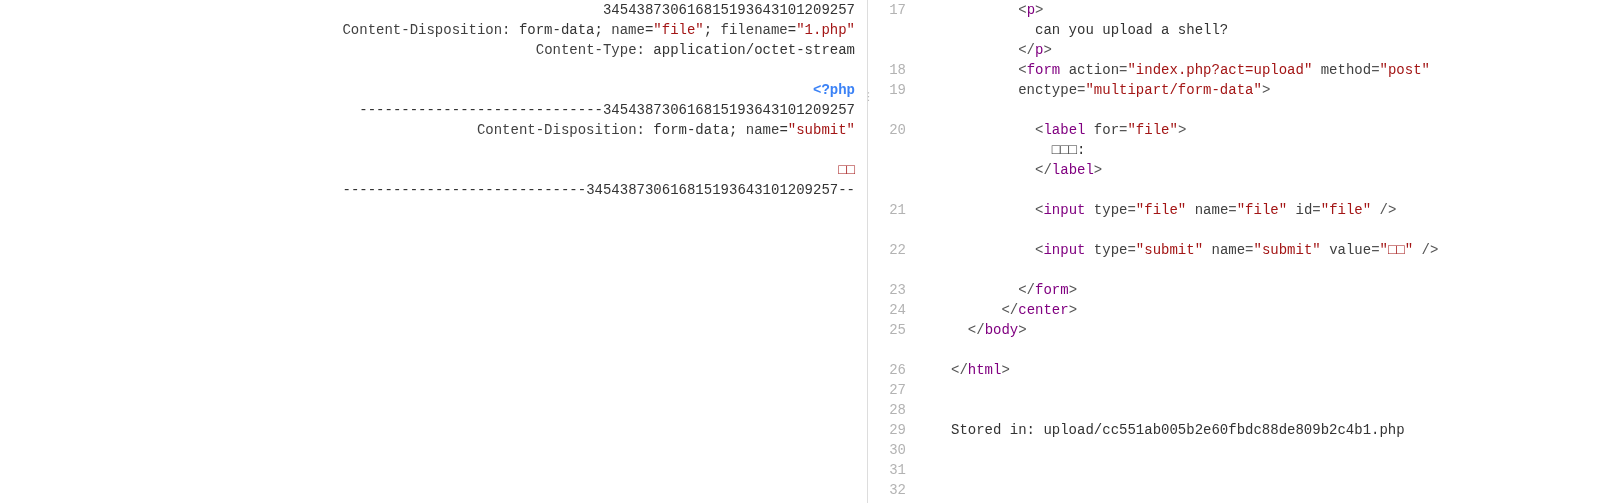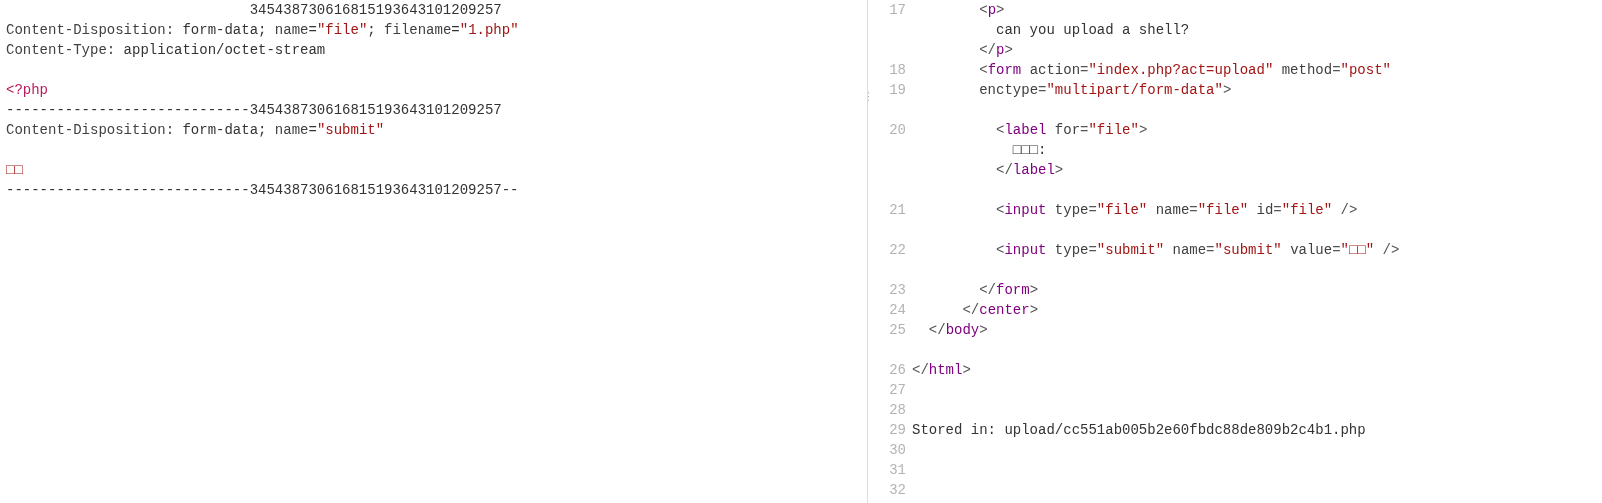--- a/index.html
+++ b/index.html
@@ -12,20 +12,21 @@
       display: flex;
       width: 1602px;
       height: 503px;
       overflow: hidden;
     }
     .pane-left {
       width: 861px;
       padding: 0 6px;
       overflow: hidden;
       white-space: pre;
+      text-align: right;
     }
     .divider {
       width: 13px;
       position: relative;
       display: flex;
       flex-direction: column;
       align-items: center;
     }
     .divider-line {
       width: 1px;
@@ -38,39 +39,40 @@
       top: 95px;
       left: 2px;
       color: #bbb;
       font-size: 11px;
       line-height: 5px;
     }
     .pane-right {
       flex: 1;
       display: flex;
       overflow: hidden;
+      gap: 39px;
     }
     .gutter {
       width: 38px;
       text-align: right;
       padding-right: 6px;
       color: #b3b3b3;
       user-select: none;
       white-space: pre;
     }
     .code {
       flex: 1;
       white-space: pre;
       overflow: hidden;
     }
     .tok-key   { color: #404040; }   
     .tok-str   { color: #a31515; }   
     .tok-tag   { color: #800080; }   
     .tok-punc  { color: #555; }
-    .tok-phpo  { color: #be185d; }
+    .tok-phpo  { color: #3b82f6; font-weight: bold; }
     .tok-text  { color: #333; }
   </style>
 </head>
 <body>
 
 <div class="pane-left" id="left-pane"><div><span class="tok-text">                             345438730616815193643101209257</span></div><div><span class="tok-key">Content-Disposition:</span><span class="tok-text"> form-data; </span><span class="tok-key">name</span><span class="tok-text">=</span><span class="tok-str">"file"</span><span class="tok-text">; </span><span class="tok-key">filename</span><span class="tok-text">=</span><span class="tok-str">"1.php"</span></div><div><span class="tok-key">Content-Type:</span><span class="tok-text"> application/octet-stream</span></div><div>&nbsp;</div><div><span class="tok-phpo">&lt;?php</span></div><div><span class="tok-text">-----------------------------345438730616815193643101209257</span></div><div><span class="tok-key">Content-Disposition:</span><span class="tok-text"> form-data; </span><span class="tok-key">name</span><span class="tok-text">=</span><span class="tok-str">"submit"</span></div><div>&nbsp;</div><div><span class="tok-str">□□</span></div><div><span class="tok-text">-----------------------------345438730616815193643101209257--</span></div></div>
 
 <div class="divider">
   <div class="divider-line"></div>
   <div class="divider-dots">⋮</div>

